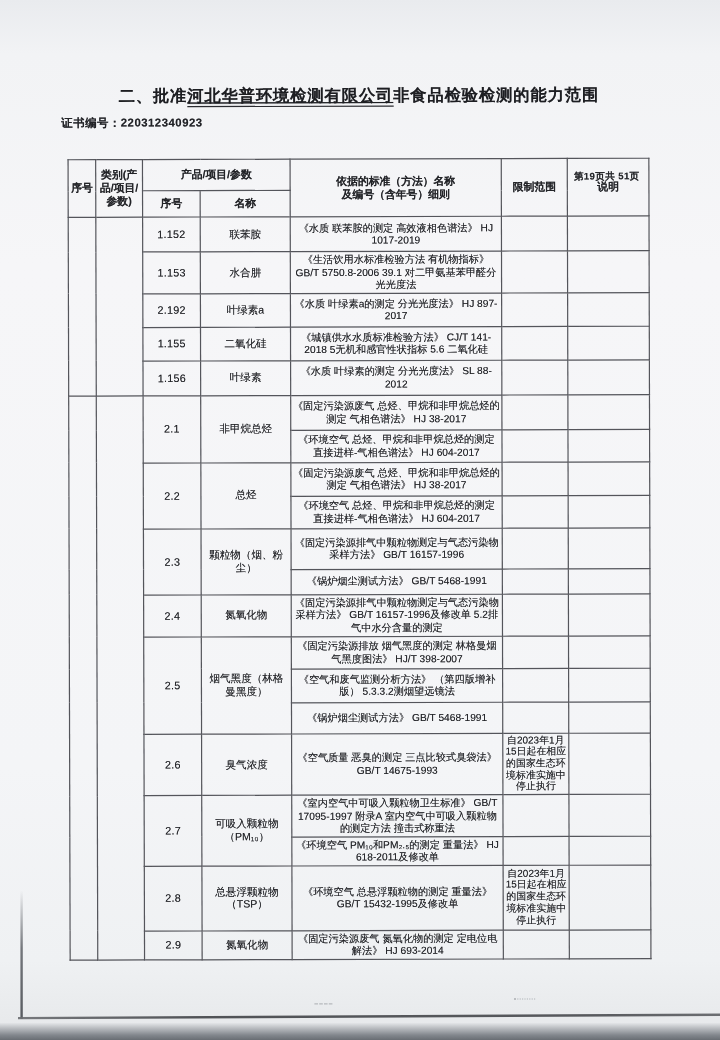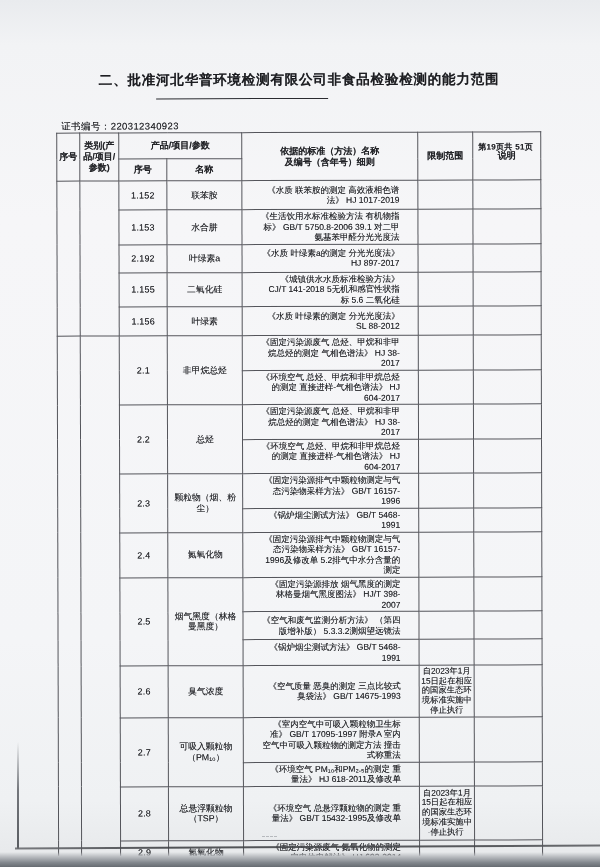--- a/index.html
+++ b/index.html
@@ -16,22 +16,22 @@
   .content{
     position:absolute;inset:0;
     transform:rotate(-0.15deg);
     transform-origin:50% 50%;
     text-shadow:0 0 .45px rgba(30,31,36,.55);
   }
   .title{
     position:absolute;top:71px;left:0;width:100%;
     text-align:center;font-size:13.5px;font-weight:600;letter-spacing:.8px;color:#1d1e22;
   }
-  .title .u{border-bottom:1.2px solid #2a2b30;padding-bottom:11px;}
-  .meta{position:absolute;left:62px;font-size:9.5px;font-weight:400;letter-spacing:.4px;color:#222327;margin-top:24px;}
+  .title .u{border-bottom:1.2px solid #2a2b30;padding-bottom:1px;text-decoration:underline;}
+  .meta{position:absolute;left:52px;font-size:9.5px;font-weight:700;letter-spacing:.4px;color:#222327;}
   .meta.cert{top:96px}
   .meta.addr{top:111px}
   .page-indicator{position:absolute;left:479px;top:108px;font-size:8px;font-weight:600;letter-spacing:.3px;color:#26272b;margin-top:34px;}
   table.cap-table{
     position:absolute;left:57px;top:132px;width:484px;
     border-collapse:collapse;table-layout:fixed;
     border:1.5px solid #3c3d43;
     background:transparent;
   }
   .cap-table th,.cap-table td{
@@ -42,21 +42,21 @@
     color:#222327;
   }
   .cap-table thead th{
     font-weight:600;font-size:9px;line-height:11px;text-align:center;
   }
   tr.h1{height:26px}
   tr.h2{height:22px}
   .c-std-head{white-space:pre-line}
   td.c-item-seq{font-size:9px;text-align:center;letter-spacing:.2px}
   td.c-item-name{font-size:8.8px;line-height:10.5px;text-align:center}
-  td.c-standard{font-size:8.5px;line-height:10.5px;text-align:right;padding:1px 18px}
+  td.c-standard{font-size:8.5px;line-height:10.5px;text-align:center;padding:1px 1px}
   td.c-limit{font-size:8.3px;line-height:9.7px;text-align:center;padding:1px 1px}
   td.c-note{font-size:8.3px}
   
   .left-edge-line{position:absolute;left:17px;top:742px;width:2px;height:107px;
     background:linear-gradient(180deg,rgba(95,98,103,0) 0,#74777c 45%,#595c61 100%);}
   .bottom-edge-line{position:absolute;left:15px;right:-4px;top:846px;height:2px;
     background:linear-gradient(90deg,#6b6d71,#404246 25%,#47494d 80%,#5f6165);
     transform:rotate(-0.28deg);opacity:.9;}
   .bottom-band{position:absolute;left:0;right:0;bottom:0;height:15px;
     background:linear-gradient(180deg,rgba(175,179,183,0) 0,#bcbfc3 30%,#83888e 70%,#666b71 100%);}

